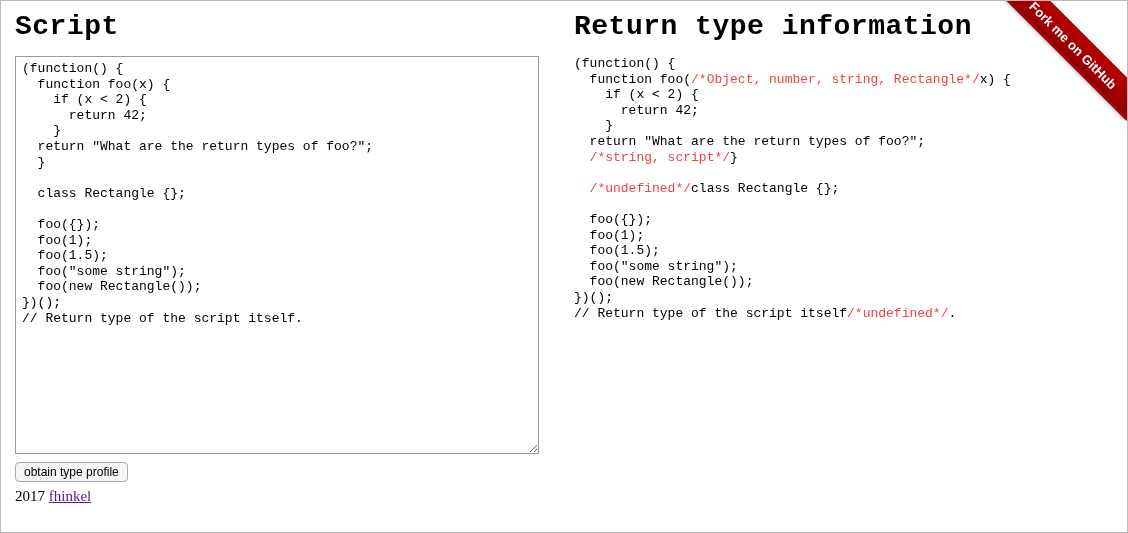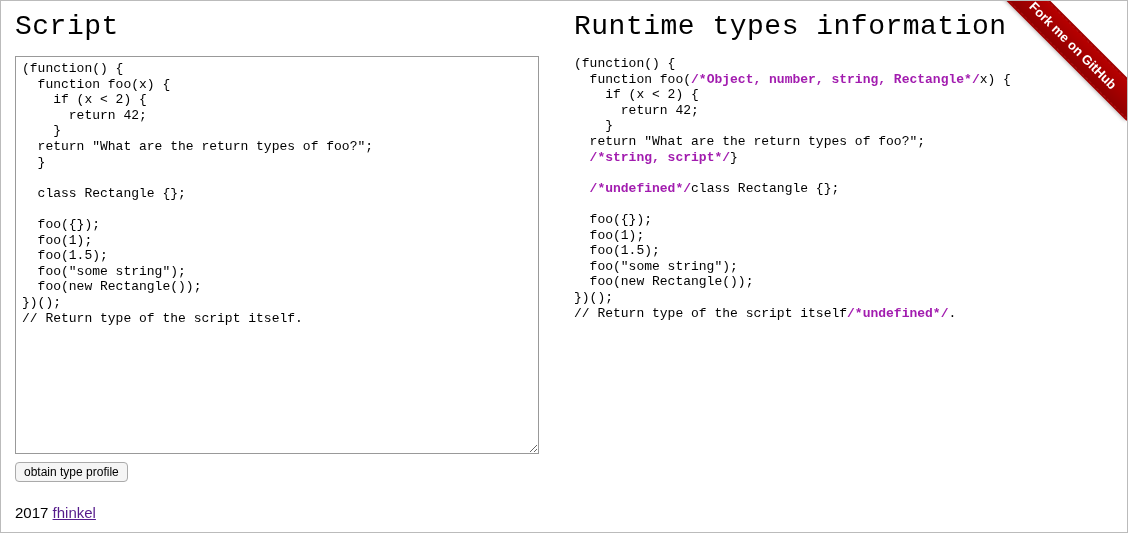--- a/index.html
+++ b/index.html
@@ -25,21 +25,21 @@
       padding: 10px 14px 4px 14px;
       gap: 20px;
     }
     .col {
       flex: 1;
       min-width: 0;
     }
     h1.heading {
       font-family: "Courier New", Courier, monospace;
       font-size: 28px;
-      font-weight: normal;
+      font-weight: bold;
       margin: 0 0 14px 0;
       letter-spacing: 0.5px;
     }
     textarea.script-area {
       width: 524px;
       height: 398px;
       font-family: "Courier New", Courier, monospace;
       font-size: 13px;
       line-height: 1.2;
       padding: 4px 6px;
@@ -49,40 +49,40 @@
       overflow: auto;
     }
     pre.rti {
       font-family: "Courier New", Courier, monospace;
       font-size: 13px;
       line-height: 1.2;
       margin: 0;
       white-space: pre;
     }
     .tp {
-      color: #a21caf;
-      font-weight: bold;
+      color: #ef4444;
+      font-weight: normal;
     }
     .btn-row {
       padding-left: 14px;
     }
     button.obtain {
       font-family: Arial, Helvetica, sans-serif;
       font-size: 12px;
       padding: 2px 8px;
       background: #f5f5f5;
       border: 1px solid #aaa;
       border-radius: 4px;
       cursor: pointer;
     }
     .footer-line {
       padding-left: 14px;
-      margin-top: 22px;
+      margin-top: 6px;
       font-size: 15px;
-      font-family: Liberation Sans, sans-serif;
+      font-family: Liberation Serif, serif;
     }
     .footer-line a {
       color: #551A8B;
       text-decoration: underline;
     }
     
     
     .ribbon-wrapper {
       position: absolute;
       top: 0;
@@ -139,21 +139,21 @@
 
   foo({});
   foo(1);
   foo(1.5);
   foo("some string");
   foo(new Rectangle());
 })();
 // Return type of the script itself.</textarea>
     </div>
     <div class="col">
-      <h1 class="heading">Runtime types information</h1>
+      <h1 class="heading">Return type information</h1>
       <pre class="rti" id="rti-output"><span>(function() {
   function foo(</span><span class="tp">/*Object, number, string, Rectangle*/</span><span>x) {
     if (x &lt; 2) {
       return 42;
     }
   return "What are the return types of foo?";
   </span><span class="tp">/*string, script*/</span><span>}
 
   </span><span class="tp">/*undefined*/</span><span>class Rectangle {};
 

